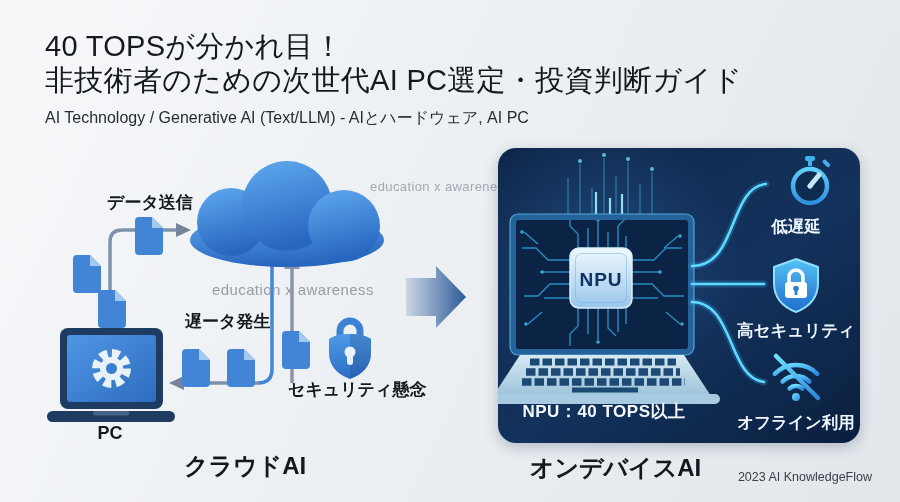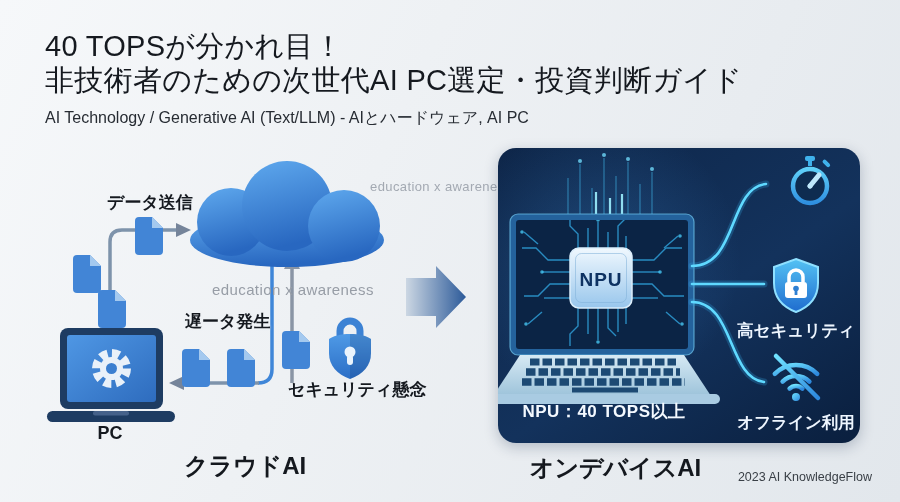--- a/index.html
+++ b/index.html
@@ -260,20 +260,21 @@
             <line x1="8" y1="26" x2="32" y2="26"></line>
             <line x1="2" y1="36" x2="22" y2="36"></line>
         </g>
         <rect x="52" y="2" width="10" height="5" rx="2" fill="#3fb2ec"></rect>
         <rect x="55" y="6" width="4" height="6" fill="#3fb2ec"></rect>
         <rect x="69" y="7" width="9" height="4" rx="2" fill="#3fb2ec" transform="rotate(45 73 9)"></rect>
         <circle cx="57" cy="32" r="17" fill="#0e2c50" stroke="url(#gSw)" stroke-width="4.5"></circle>
         <path d="M57 32 L66 21" stroke="#bfe8fb" stroke-width="5" stroke-linecap="round"></path>
         <circle cx="57" cy="32" r="2.5" fill="#bfe8fb"></circle>
       </svg>
+      <div class="blabel">低遅延</div>
     </div>
 
     <div class="benefit b2">
       <svg width="56" height="58" viewBox="0 0 56 58">
         <defs>
           <linearGradient id="gSh" x1="0" y1="0" x2="0" y2="1">
             <stop offset="0" stop-color="#54c2f4"></stop>
               <stop offset="1" stop-color="#1f6cce"></stop>
           </linearGradient>
         </defs>

